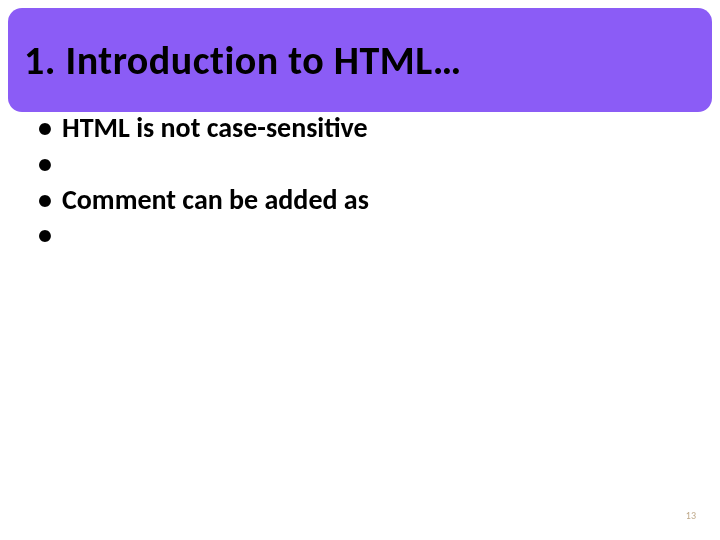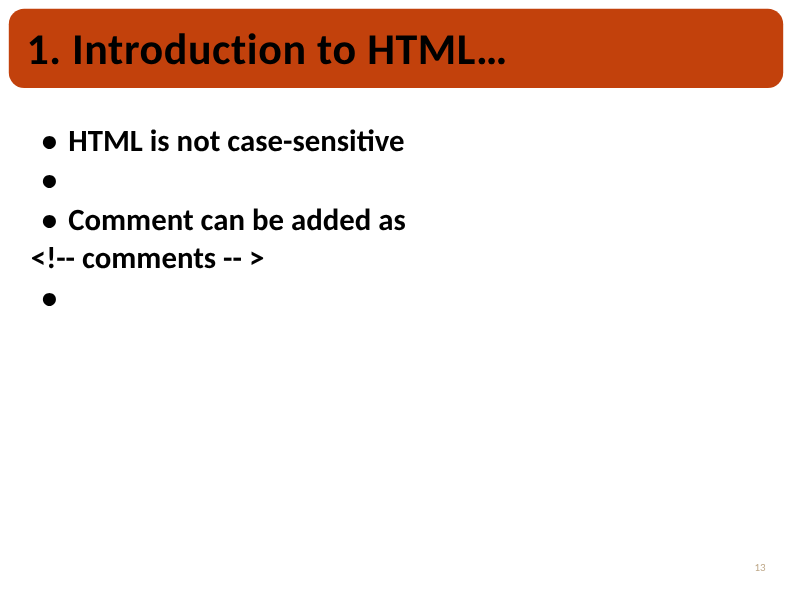--- a/index.html
+++ b/index.html
@@ -7,22 +7,22 @@
   body {
     font-family: Calibri, "Segoe UI", Arial, sans-serif;
     background: #fff;
     position: relative;
   }
   .title-banner {
     position: absolute;
     top: 8px;
     left: 8px;
     right: 8px;
-    height: 72px;
-    background: #c2410c;
+    height: 104px;
+    background: #8b5cf6;
     border-radius: 14px;
     display: flex;
     align-items: center;
     padding-left: 16px;
   }
   .title-text {
     color: #000;
     font-weight: 700;
     font-size: 40px;
     letter-spacing: 0.5px;
@@ -69,21 +69,18 @@
     <span class="bullet">•</span>
     <span>HTML is not case-sensitive</span>
   </div>
   <div class="line">
     <span class="bullet">•</span>
   </div>
   <div class="line">
     <span class="bullet">•</span>
     <span>Comment can be added as</span>
   </div>
-  <div class="line plain">
-    <span>&lt;!-- comments -- &gt;</span>
-  </div>
   <div class="line">
     <span class="bullet">•</span>
   </div>
 </div>
 
 <div class="page-number">13</div>
 
 </body></html>

